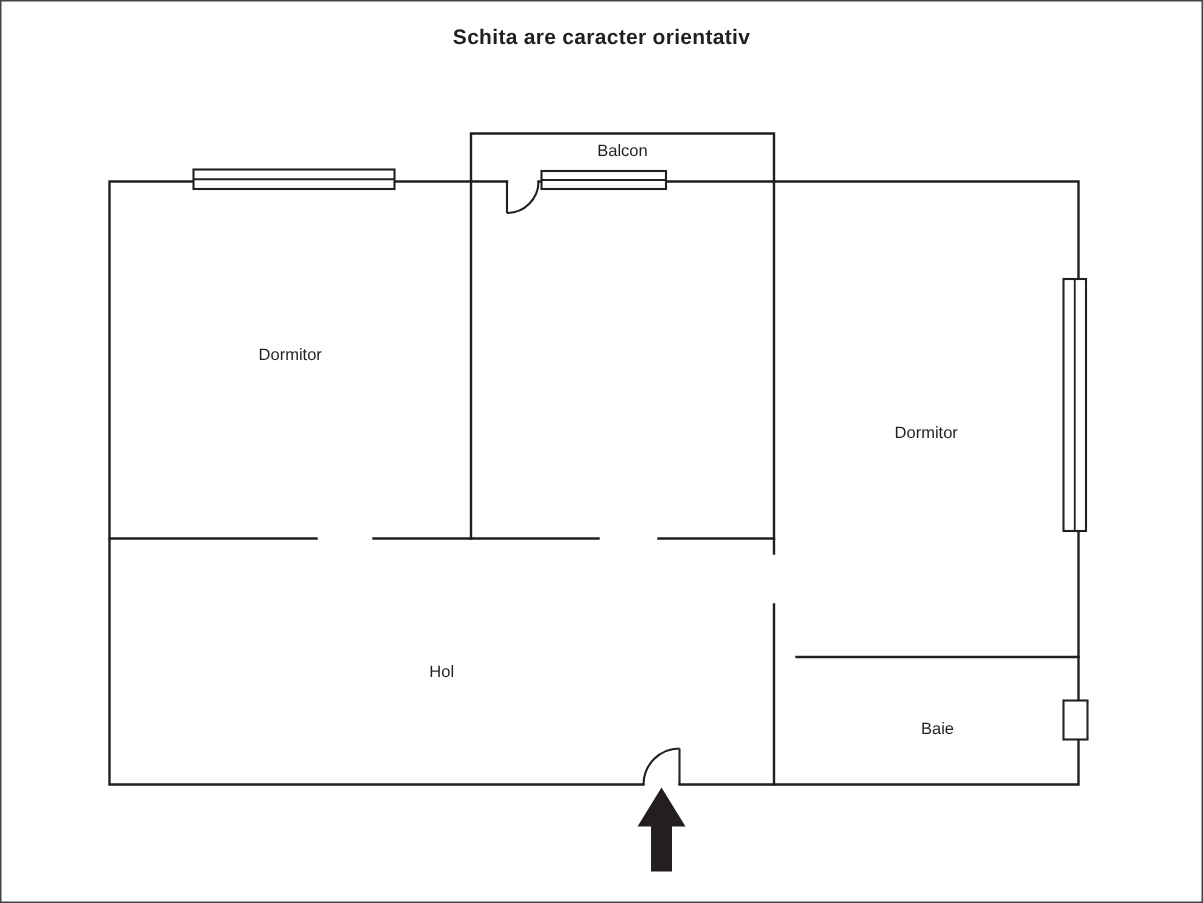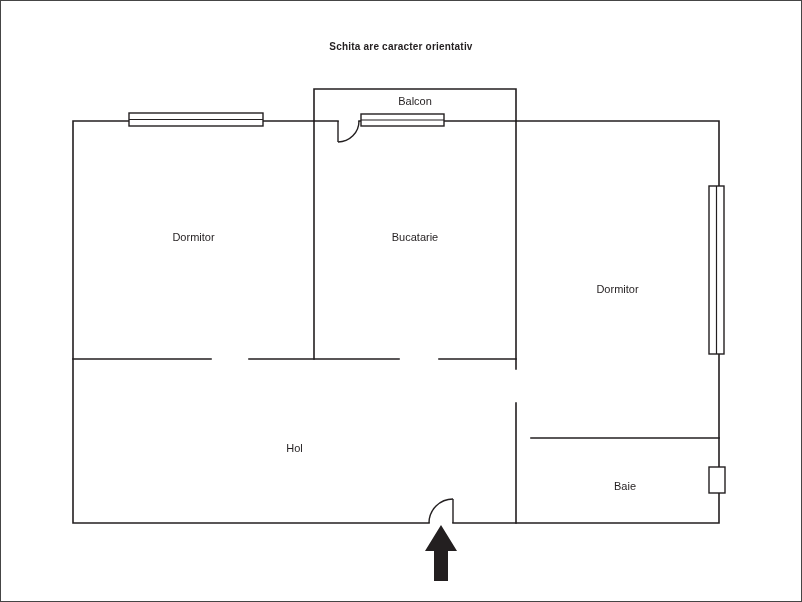--- a/index.html
+++ b/index.html
@@ -17,24 +17,24 @@
     overflow: hidden;
   }
   .plan-svg {
     position: absolute;
     left: 0;
     top: 0;
   }
   .title {
     position: absolute;
     left: 0;
-    top: 40px;
+    top: 15px;
     width: 100%;
     text-align: center;
-    font-size: 10px;
+    font-size: 14px;
     font-weight: 600;
     color: var(--color-line, #231f20);
     letter-spacing: 0.2px;
   }
   .room-label {
     position: absolute;
     display: flex;
     align-items: center;
     justify-content: center;
     font-size: 11px;
@@ -120,18 +120,17 @@
     <g>
       <path class="door" d="M 452 522 V 498"></path>
       <path class="door" d="M 428 522 A 24 24 0 0 1 452 498"></path>
     </g>
 
     <path class="arrow" d="M 440 524 L 456 550 L 447 550 L 447 580 L 433 580 L 433 550 L 424 550 Z"></path>
   </svg>
 
   <div class="room-label lbl-balcon">Balcon</div>
   <div class="room-label lbl-dormitor-left">Dormitor</div>
-  <div class="room-label lbl-bucatarie">Bucatarie</div>
   <div class="room-label lbl-dormitor-right">Dormitor</div>
   <div class="room-label lbl-baie">Baie</div>
   <div class="room-label lbl-hol">Hol</div>
 
 </div>
 
 </body></html>

